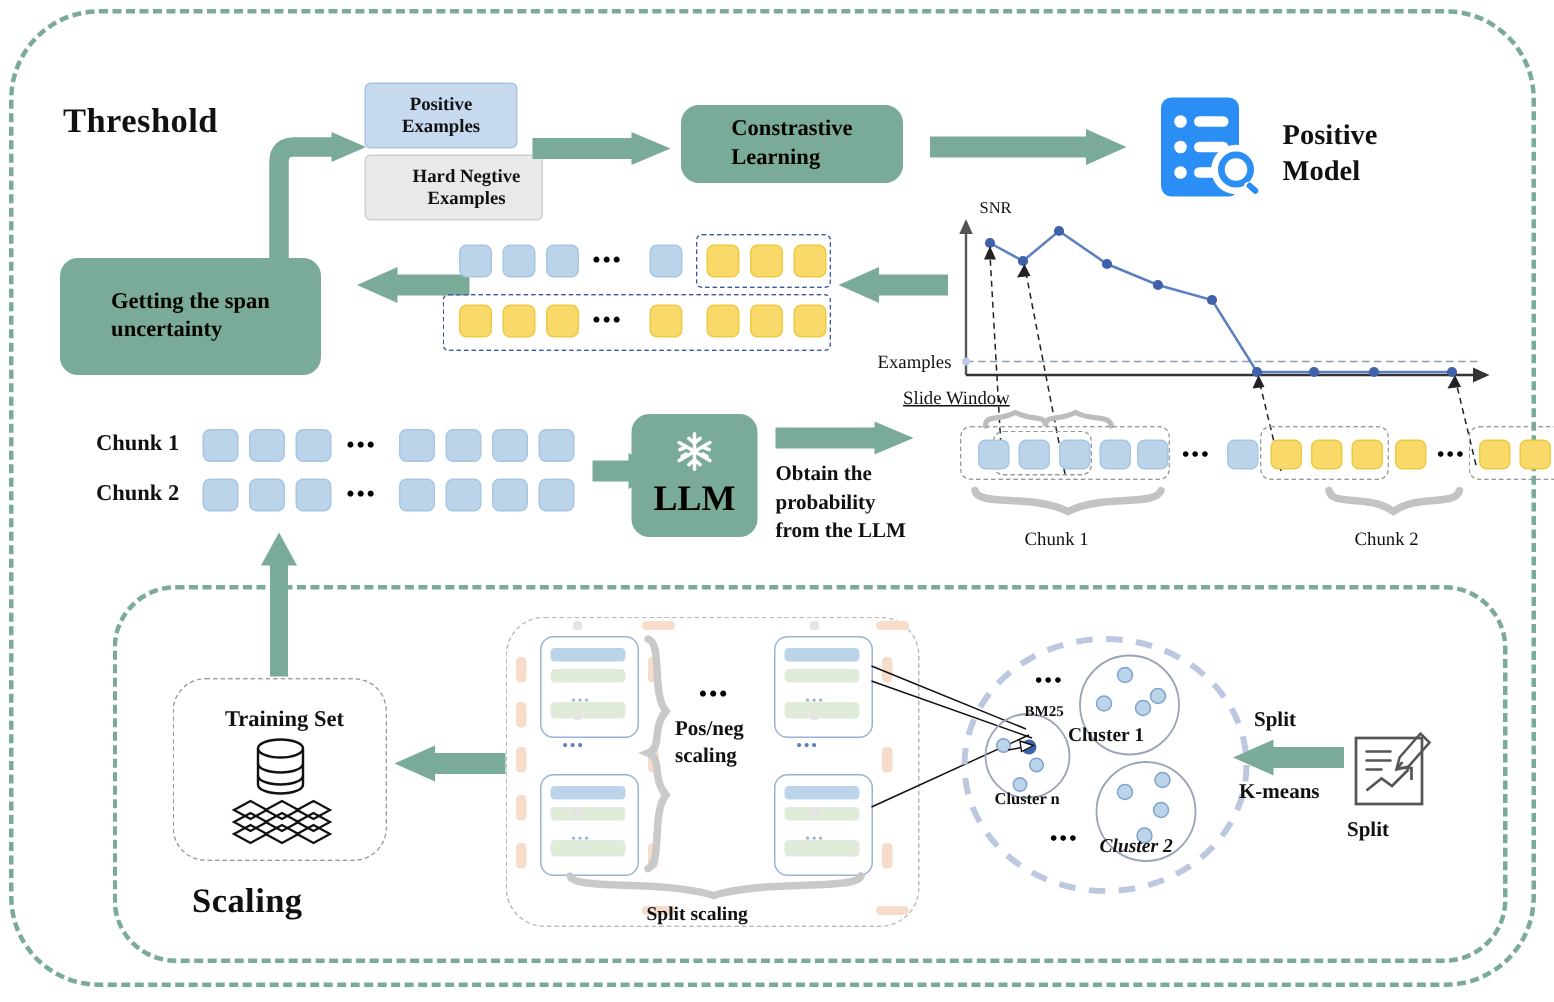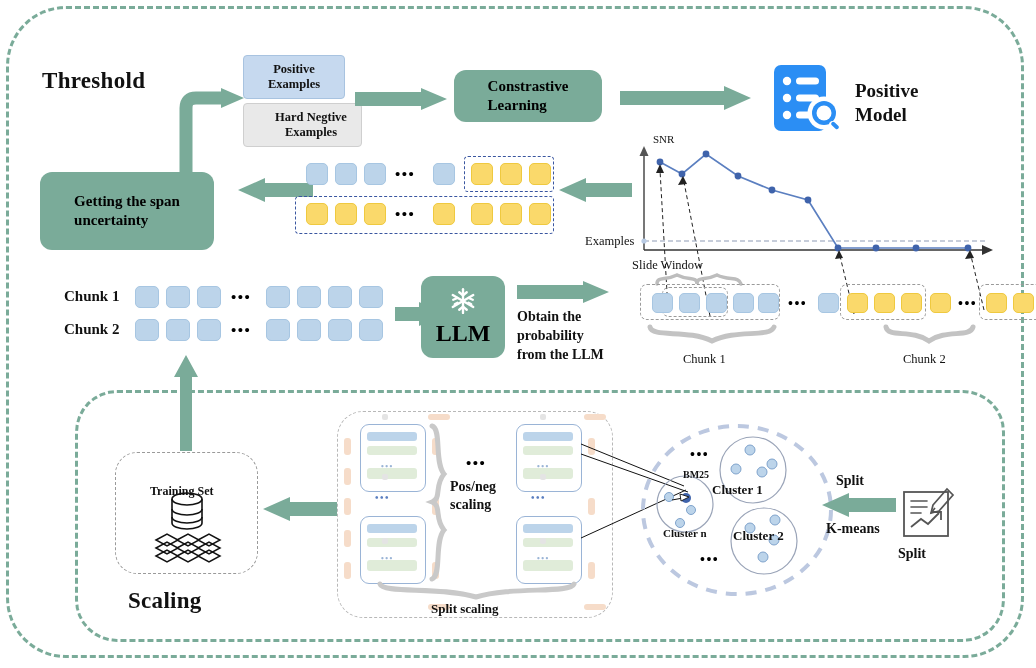--- a/index.html
+++ b/index.html
@@ -166,21 +166,21 @@
   </g>
   <g fill="#222">
     <path d="M74,26 L70,35 L78,35 Z"></path>
     <path d="M97,38 L92,47 L101,46 Z"></path>
     <path d="M253,112 L249,121 L257,120 Z"></path>
     <path d="M384,112 L379,121 L388,120 Z"></path>
   </g>
 </svg>
 <div class="abs lbl-thin" style="left:653px;top:133px;font-size:11px;">SNR</div>
 <div class="abs lbl-thin" style="left:585px;top:234px;font-size:12.5px;">Examples</div>
-<div class="abs lbl-thin" style="left:632px;top:258px;font-size:12.5px;">Slide Window</div>
+<div class="abs lbl-thin" style="left:602px;top:258px;font-size:12.5px;text-decoration:underline;">Slide Window</div>
 
 <svg class="abs" style="left:655px;top:272px;" width="90" height="14">
   <path d="M2,12 C2,4 10,9 22,3 C34,9 42,4 42,12 C42,4 50,9 62,3 C74,9 84,4 86,12" fill="none" stroke="#bdbdbd" stroke-width="3.5" stroke-linecap="round"></path>
 </svg>
 
 <div class="abs" style="left:640px;top:284px;width:362px;height:38px;">
   <div class="dash-grey" style="left:0px;top:0px;width:140px;height:36px;"></div>
   <div class="dash-grey" style="left:22px;top:3px;width:66px;height:30px;"></div>
   <div class="tok blue" style="left:12px;top:9px;width:21px;height:20px;"></div>
   <div class="tok blue" style="left:39px;top:9px;width:21px;height:20px;"></div>
@@ -265,21 +265,21 @@
   <div>from the LLM</div>
 </div>
 
 <div class="abs" id="scaling-panel"></div>
 
 <svg class="abs" style="left:172px;top:355px;" width="28" height="98">
   <path d="M8,96 L8,22 L2,22 L14,0 L26,22 L20,22 L20,96 Z" fill="#7aab99"></path>
 </svg>
 
 <div class="abs dash-grey" style="left:115px;top:452px;width:143px;height:122px;border-radius:22px;"></div>
-<div class="abs lbl" style="left:150px;top:484px;font-size:12px;">Training Set</div>
+<div class="abs lbl" style="left:150px;top:472px;font-size:15px;">Training Set</div>
 <svg class="abs" style="left:140px;top:486px;" width="95" height="82">
   <g stroke="#111" stroke-width="1.6" fill="none">
     <ellipse cx="47" cy="13" rx="15" ry="6"></ellipse>
     <path d="M32,13 L32,37 C32,40.5 38.7,43 47,43 C55.3,43 62,40.5 62,37 L62,13"></path>
     <path d="M32,23 C32,26.5 38.7,29 47,29 C55.3,29 62,26.5 62,23"></path>
     <path d="M32,31 C32,34.5 38.7,37 47,37 C55.3,37 62,34.5 62,31"></path>
   </g>
   <g stroke="#111" stroke-width="1.5" fill="none">
     <path d="M16,54 L27,48 L38,54 L27,60 Z"></path>
     <path d="M16,62 L27,56 L38,62 L27,68 Z"></path>
@@ -404,21 +404,21 @@
     <circle cx="29" cy="73" r="4.5"></circle>
     <circle cx="51" cy="86" r="4.5"></circle>
     <circle cx="40" cy="99" r="4.5"></circle>
   </g>
   <circle cx="46" cy="74" r="5" fill="#3f63ab"></circle>
   <path d="M32,76 L43,74" stroke="#111" stroke-width="1" fill="none"></path>
   <path d="M40,70 L49,73 L41,77 Z" fill="#fff" stroke="#111" stroke-width="0.9"></path>
 </svg>
 <div class="abs lbl" style="left:683px;top:469px;font-size:10px;">BM25</div>
 <div class="abs lbl" style="left:712px;top:482px;font-size:13px;">Cluster 1</div>
-<div class="abs lbl" style="left:733px;top:528px;font-size:13px;">Cluster 2</div>
+<div class="abs lbl" style="left:733px;top:556px;font-size:13px;font-style:italic;">Cluster 2</div>
 <div class="abs lbl" style="left:663px;top:527px;font-size:11px;">Cluster n</div>
 <div class="abs dots" style="left:690px;top:447px;font-size:14px;">•••</div>
 <div class="abs dots" style="left:700px;top:552px;font-size:14px;">•••</div>
 
 <div class="abs lbl" style="left:836px;top:473px;font-size:14px;">Split</div>
 <svg class="abs" style="left:822px;top:493px;" width="76" height="26">
   <path d="M74,5 L27,5 L27,0 L0,12 L27,24 L27,19 L74,19 Z" fill="#7aab99"></path>
 </svg>
 <div class="abs lbl" style="left:826px;top:521px;font-size:14px;">K-means</div>
 

